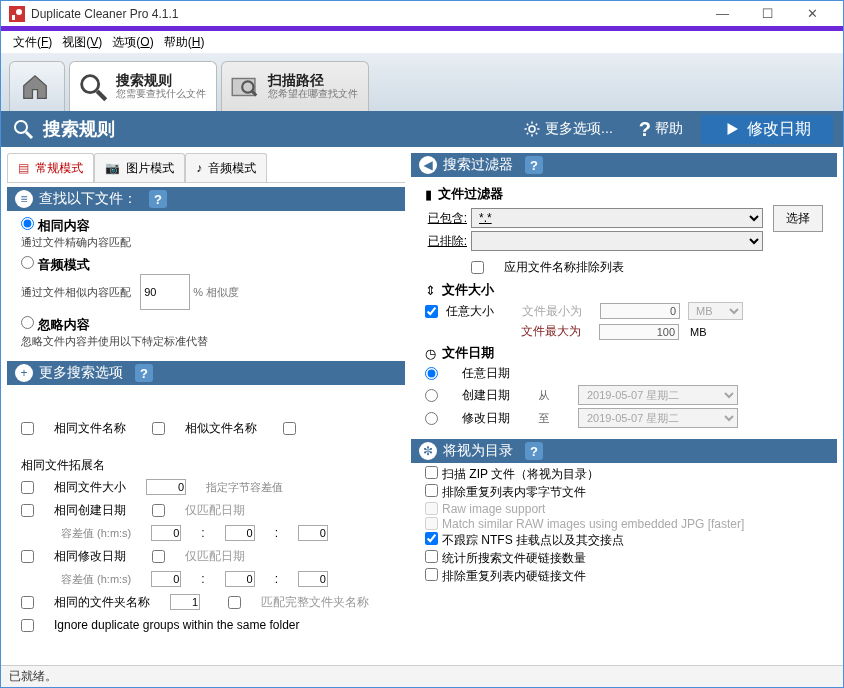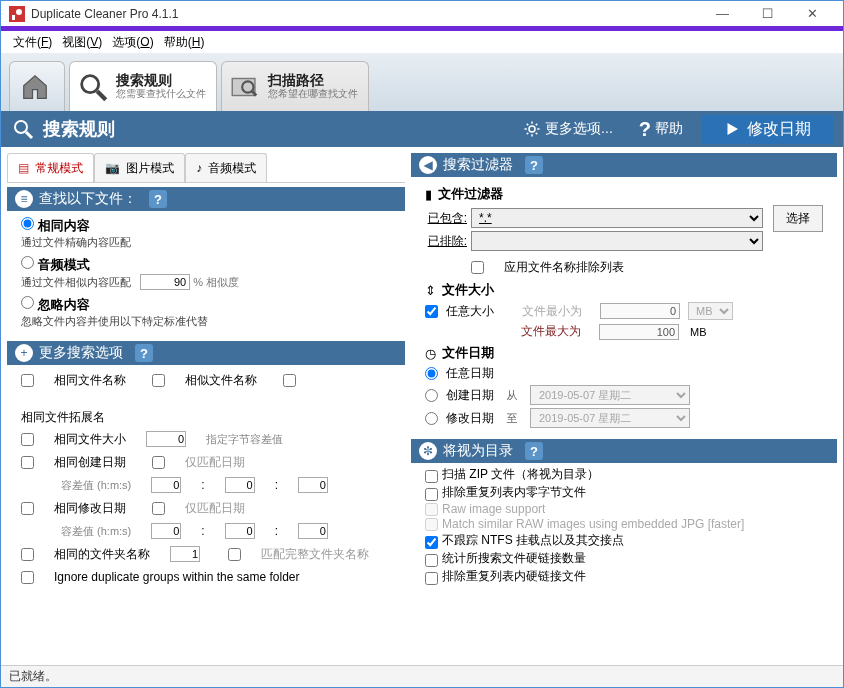--- a/index.html
+++ b/index.html
@@ -42,49 +42,49 @@
 .mode-tab.active { background:#fff; color:#b00; }
 
 .section-hdr { background:#416f9b; color:#fff; padding:3px 8px; font-size:14px; display:flex; align-items:center; gap:6px; margin-top:4px; }
 .section-hdr .hicon { width:18px; height:18px; background:#fff; border-radius:50%; display:flex; align-items:center; justify-content:center; color:#416f9b; font-size:12px; }
 .help-badge { width:18px; height:18px; background:#5a94c8; border-radius:3px; display:flex; align-items:center; justify-content:center; font-size:13px; font-weight:bold; margin-left:6px; }
 
 .section-body { padding: 6px 14px; font-size:12px; }
 .radio-row { display:block; margin-bottom:2px; }
 .radio-label { font-size:13px; font-weight:bold; }
 .radio-desc { font-size:11px; color:#444; }
-.inline-input { width:50px; font-size:11px; border:1px solid #aaa; text-align:right; padding:1px 3px; }
+.inline-input { width:50px; font-size:11px; border:1px solid #aaa; padding:11px 3px; }
 .sim-unit { font-size:11px; color:#777; }
 
-.more-body { padding: 4px 14px; font-size:12px; }
+.more-body { padding: 4px 14px; font-size:12px;margin-top:28px; }
 .chk-row { display:flex; align-items:center; gap:20px; margin: 3px 0; flex-wrap:wrap; min-height: 20px; }
 .chk-row input[type=checkbox] { margin:0; }
 .mini-num { width:40px; font-size:11px; border:1px solid #aaa; text-align:right; padding:1px; }
 .mini-num.sm { width:30px; }
 .tol-lbl { color:#888; font-size:11px; }
 .gray { color:#999; }
 
 .filter-box { padding: 4px 14px; font-size:12px; }
 .sub-h { font-size:13px; font-weight:bold; display:flex; align-items:center; gap:6px; margin:4px 0 2px 0; }
 .sub-h .sicon { font-weight:normal; }
 .filt-row { display:flex; align-items:center; gap:4px; margin: 3px 0; }
 .filt-lbl { width:42px; font-size:12px; text-align:right; }
 .filt-sel { flex:1; border:1px solid #888; font-size:12px; padding:1px 3px; height:20px; }
 .pick-btn { border:1px solid #999; background:#f3f3f3; padding:4px 12px; font-size:12px; margin-left:10px; }
 .size-row { display:flex; align-items:center; gap:8px; margin:3px 0; }
 .size-lbl { width:70px; font-size:12px; text-align:left; color:#555; }
 .size-in { width:80px; border:1px solid #aaa; font-size:11px; text-align:right; padding:1px 3px; }
-.size-unit { width:45px; border:1px solid #aaa; font-size:11px; padding:1px 3px; background:#eee; }
-
-.date-row { display:flex; align-items:center; gap:8px; margin:3px 0; }
+.size-unit { width:55px; border:1px solid #aaa; font-size:11px; padding:1px 3px; background:#eee; }
+
+.date-row { display:flex; align-items:center; gap:24px; margin:3px 0; }
 .date-mid { width:20px; font-size:11px; color:#666; text-align:center; }
 .date-in { flex:1; border:1px solid #888; font-size:11px; padding:1px 4px; height:20px; max-width: 160px; }
 
 .adv-body { padding: 2px 14px; font-size:12px; }
-.adv-row { display:flex; align-items:flex-end; gap:4px; margin:1px 0; }
+.adv-row { display:flex; align-items:flex-start; gap:4px; margin:1px 0; }
 .adv-row.disabled { color:#aaa; }
 
 .statusbar { position:absolute; bottom:0; left:0; right:0; height:22px; border-top:1px solid #ccc; font-size:12px; padding: 2px 8px; color:#333; background:#f4f4f4; }
 
 svg { display:block; }
 </style>
 </head>
 <body>
 
 <div class="titlebar">

